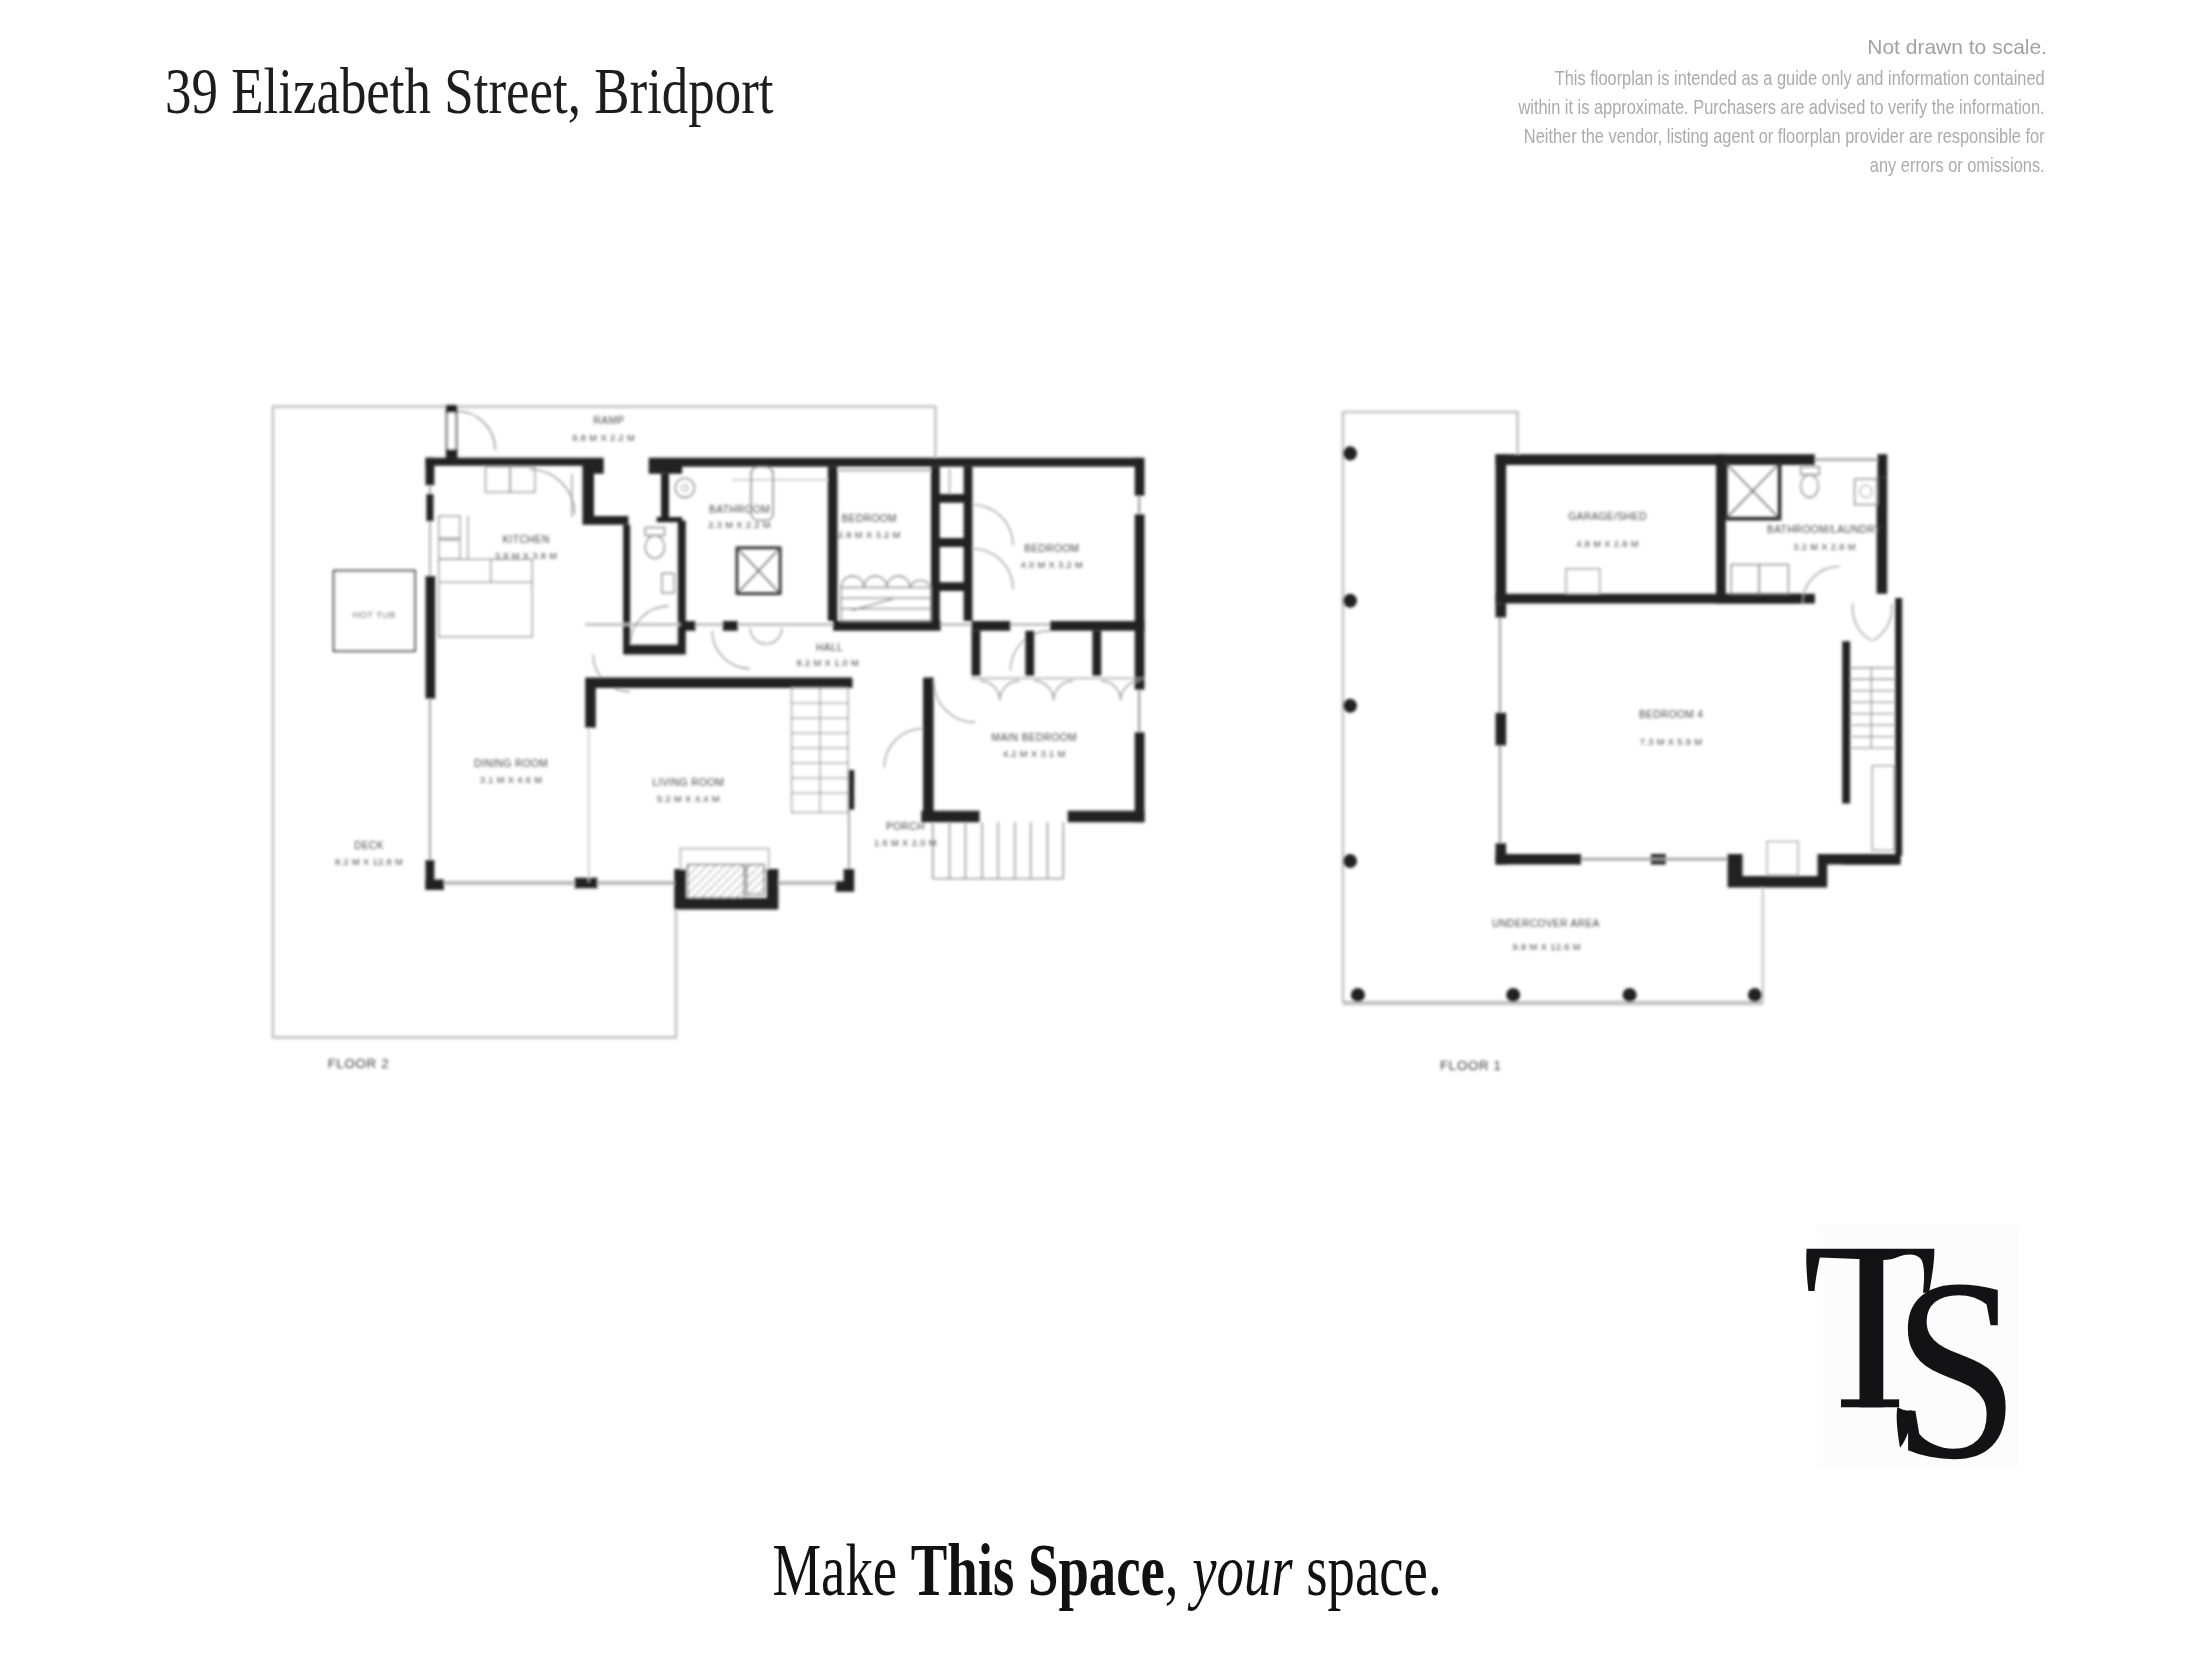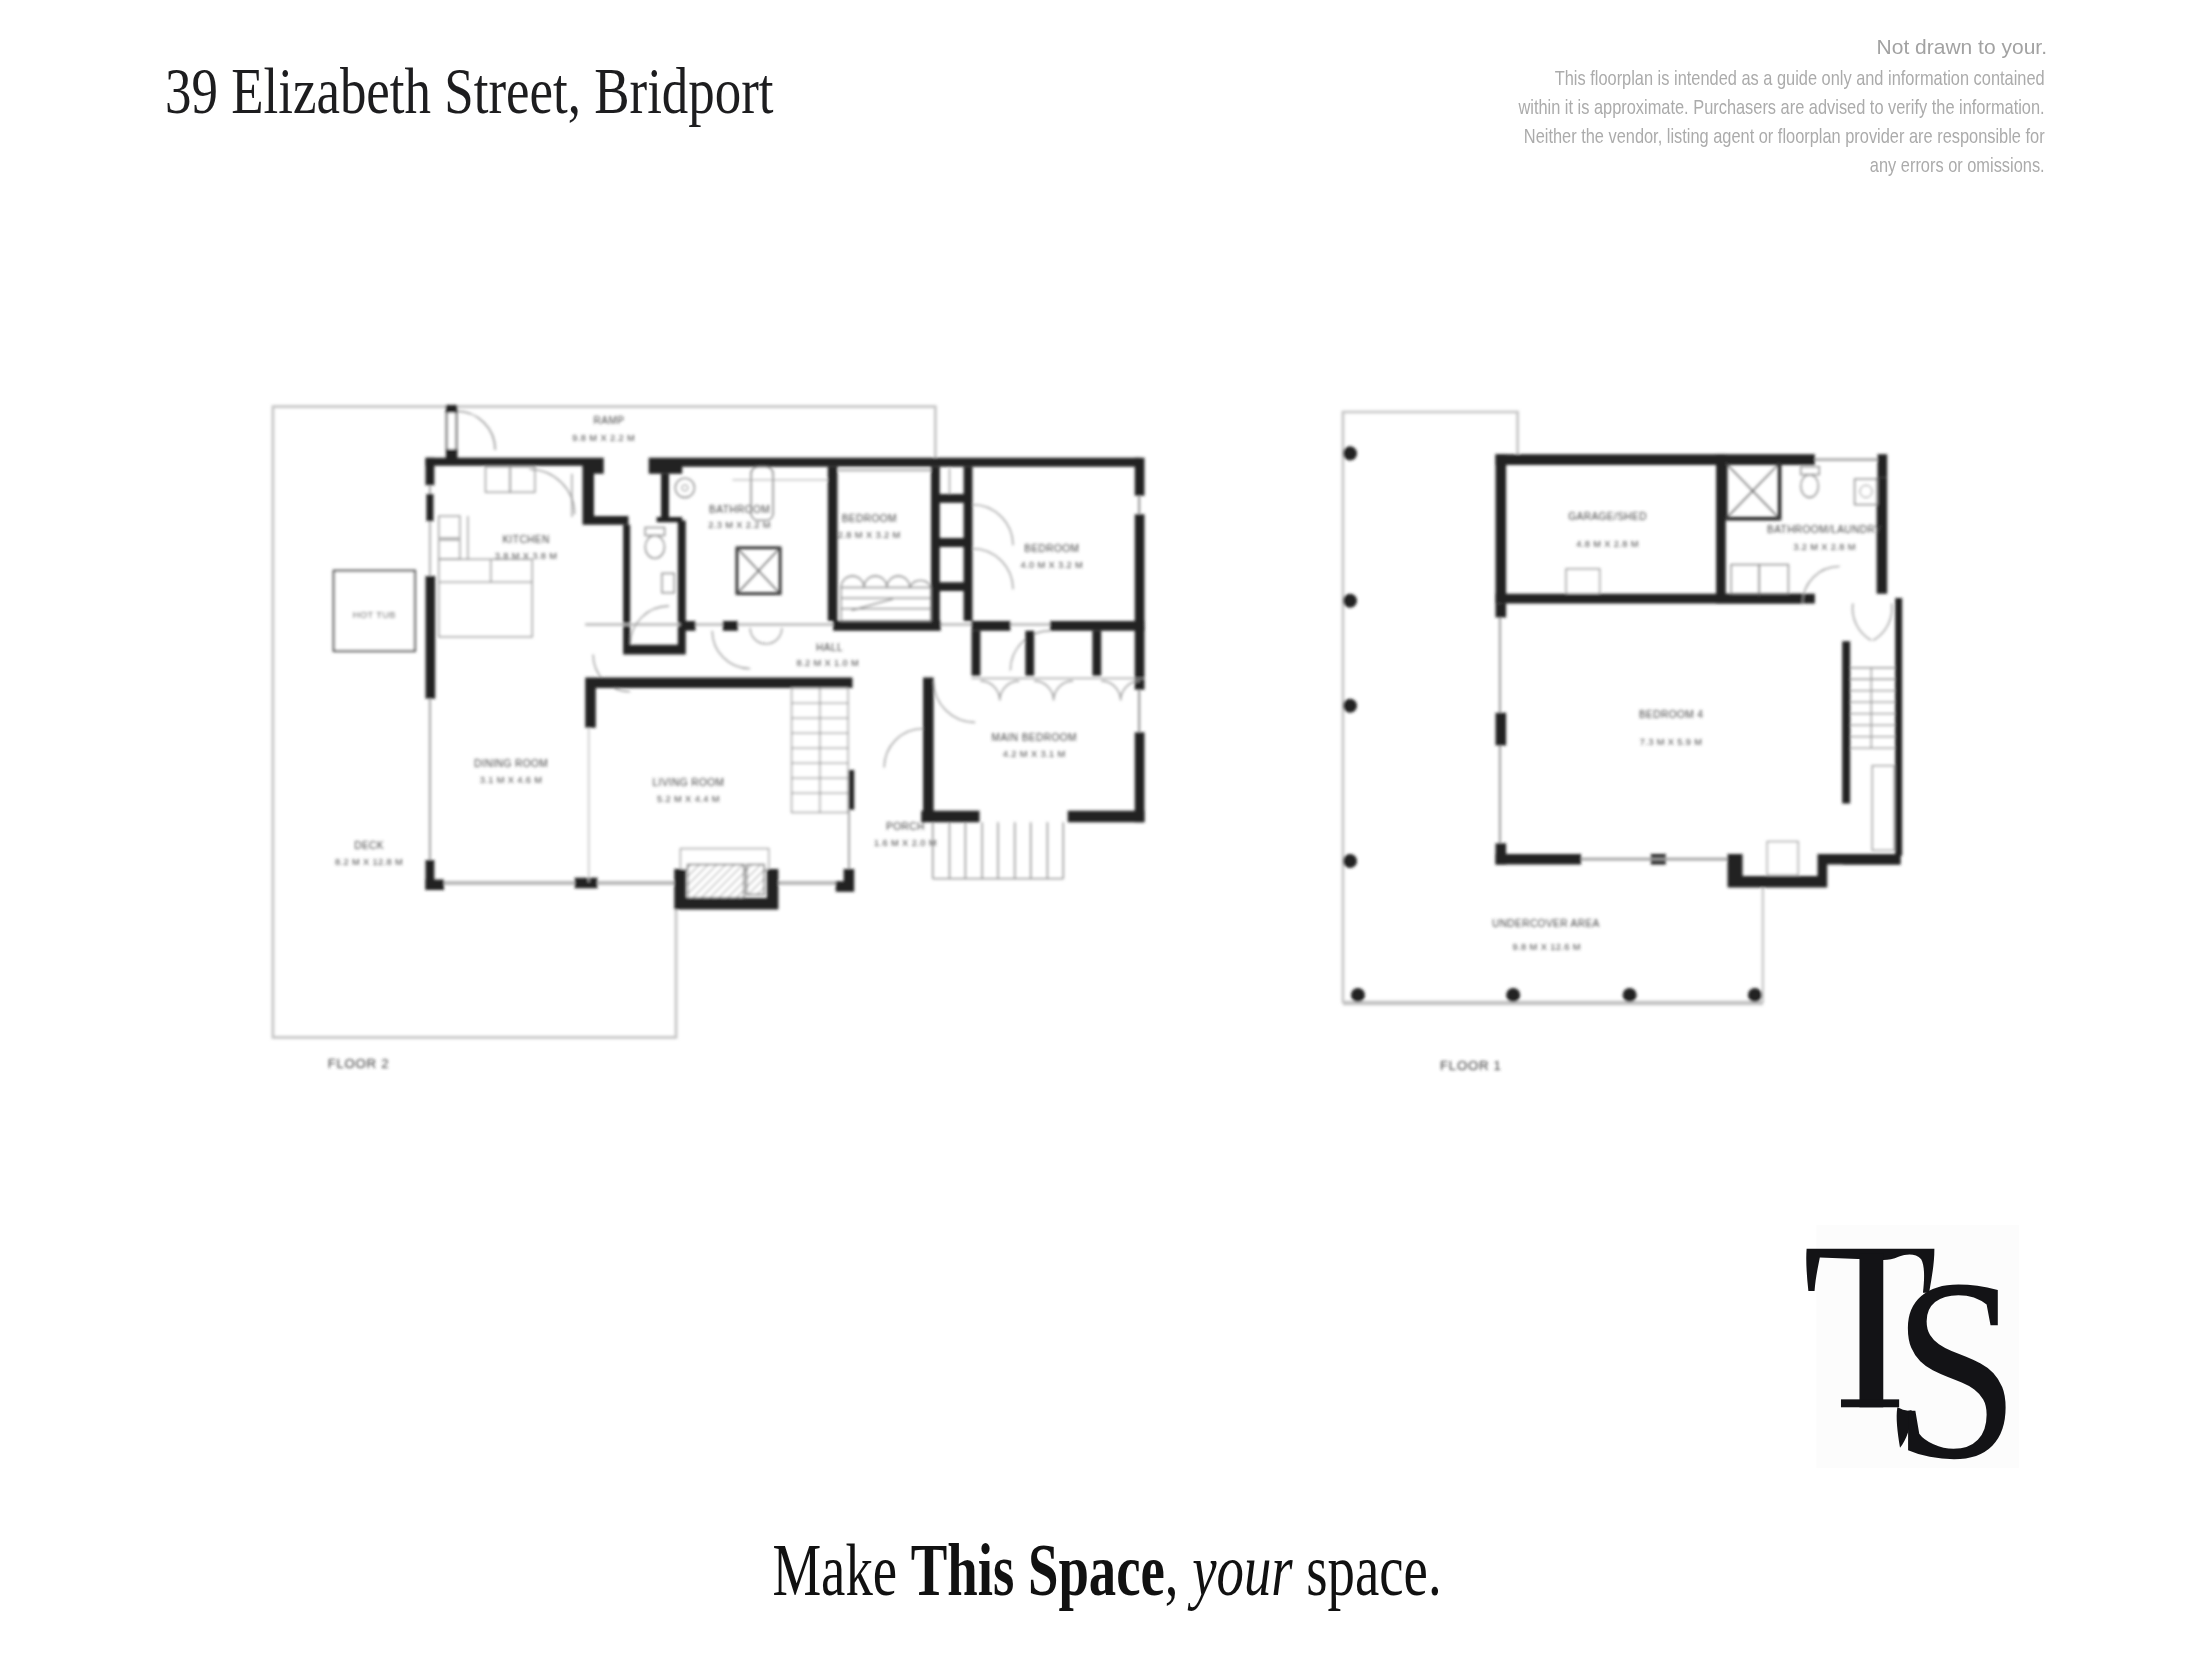--- a/index.html
+++ b/index.html
@@ -12,21 +12,21 @@
   svg text{font-family:"Liberation Sans",sans-serif;fill:#484848;}
   .rm{font-size:11.5px;letter-spacing:0.45px;}
   .dim{font-size:10.5px;letter-spacing:0.45px;}
   .flr{font-size:15px;letter-spacing:0.8px;fill:#3a3a3a;}
 </style>
 </head>
 <body>
 
 <div id="title" class="abs">39 Elizabeth Street, Bridport</div>
 
-<div id="disc1" class="abs">Not drawn to your.</div>
+<div id="disc1" class="abs">Not drawn to scale.</div>
 <div id="disc" class="abs">This floorplan is intended as a guide only and information contained<br>
 within it is approximate. Purchasers are advised to verify the information.<br>
 Neither the vendor, listing agent or floorplan provider are responsible for<br>
 any errors or omissions.</div>
 
 <svg class="abs" style="left:0;top:0" width="2206" height="1654" viewBox="0 0 2500 1875">
 <defs>
 <filter id="b1" x="-20%" y="-20%" width="140%" height="140%">
         <feGaussianBlur stdDeviation="1.6"></feGaussianBlur>
       </filter>

